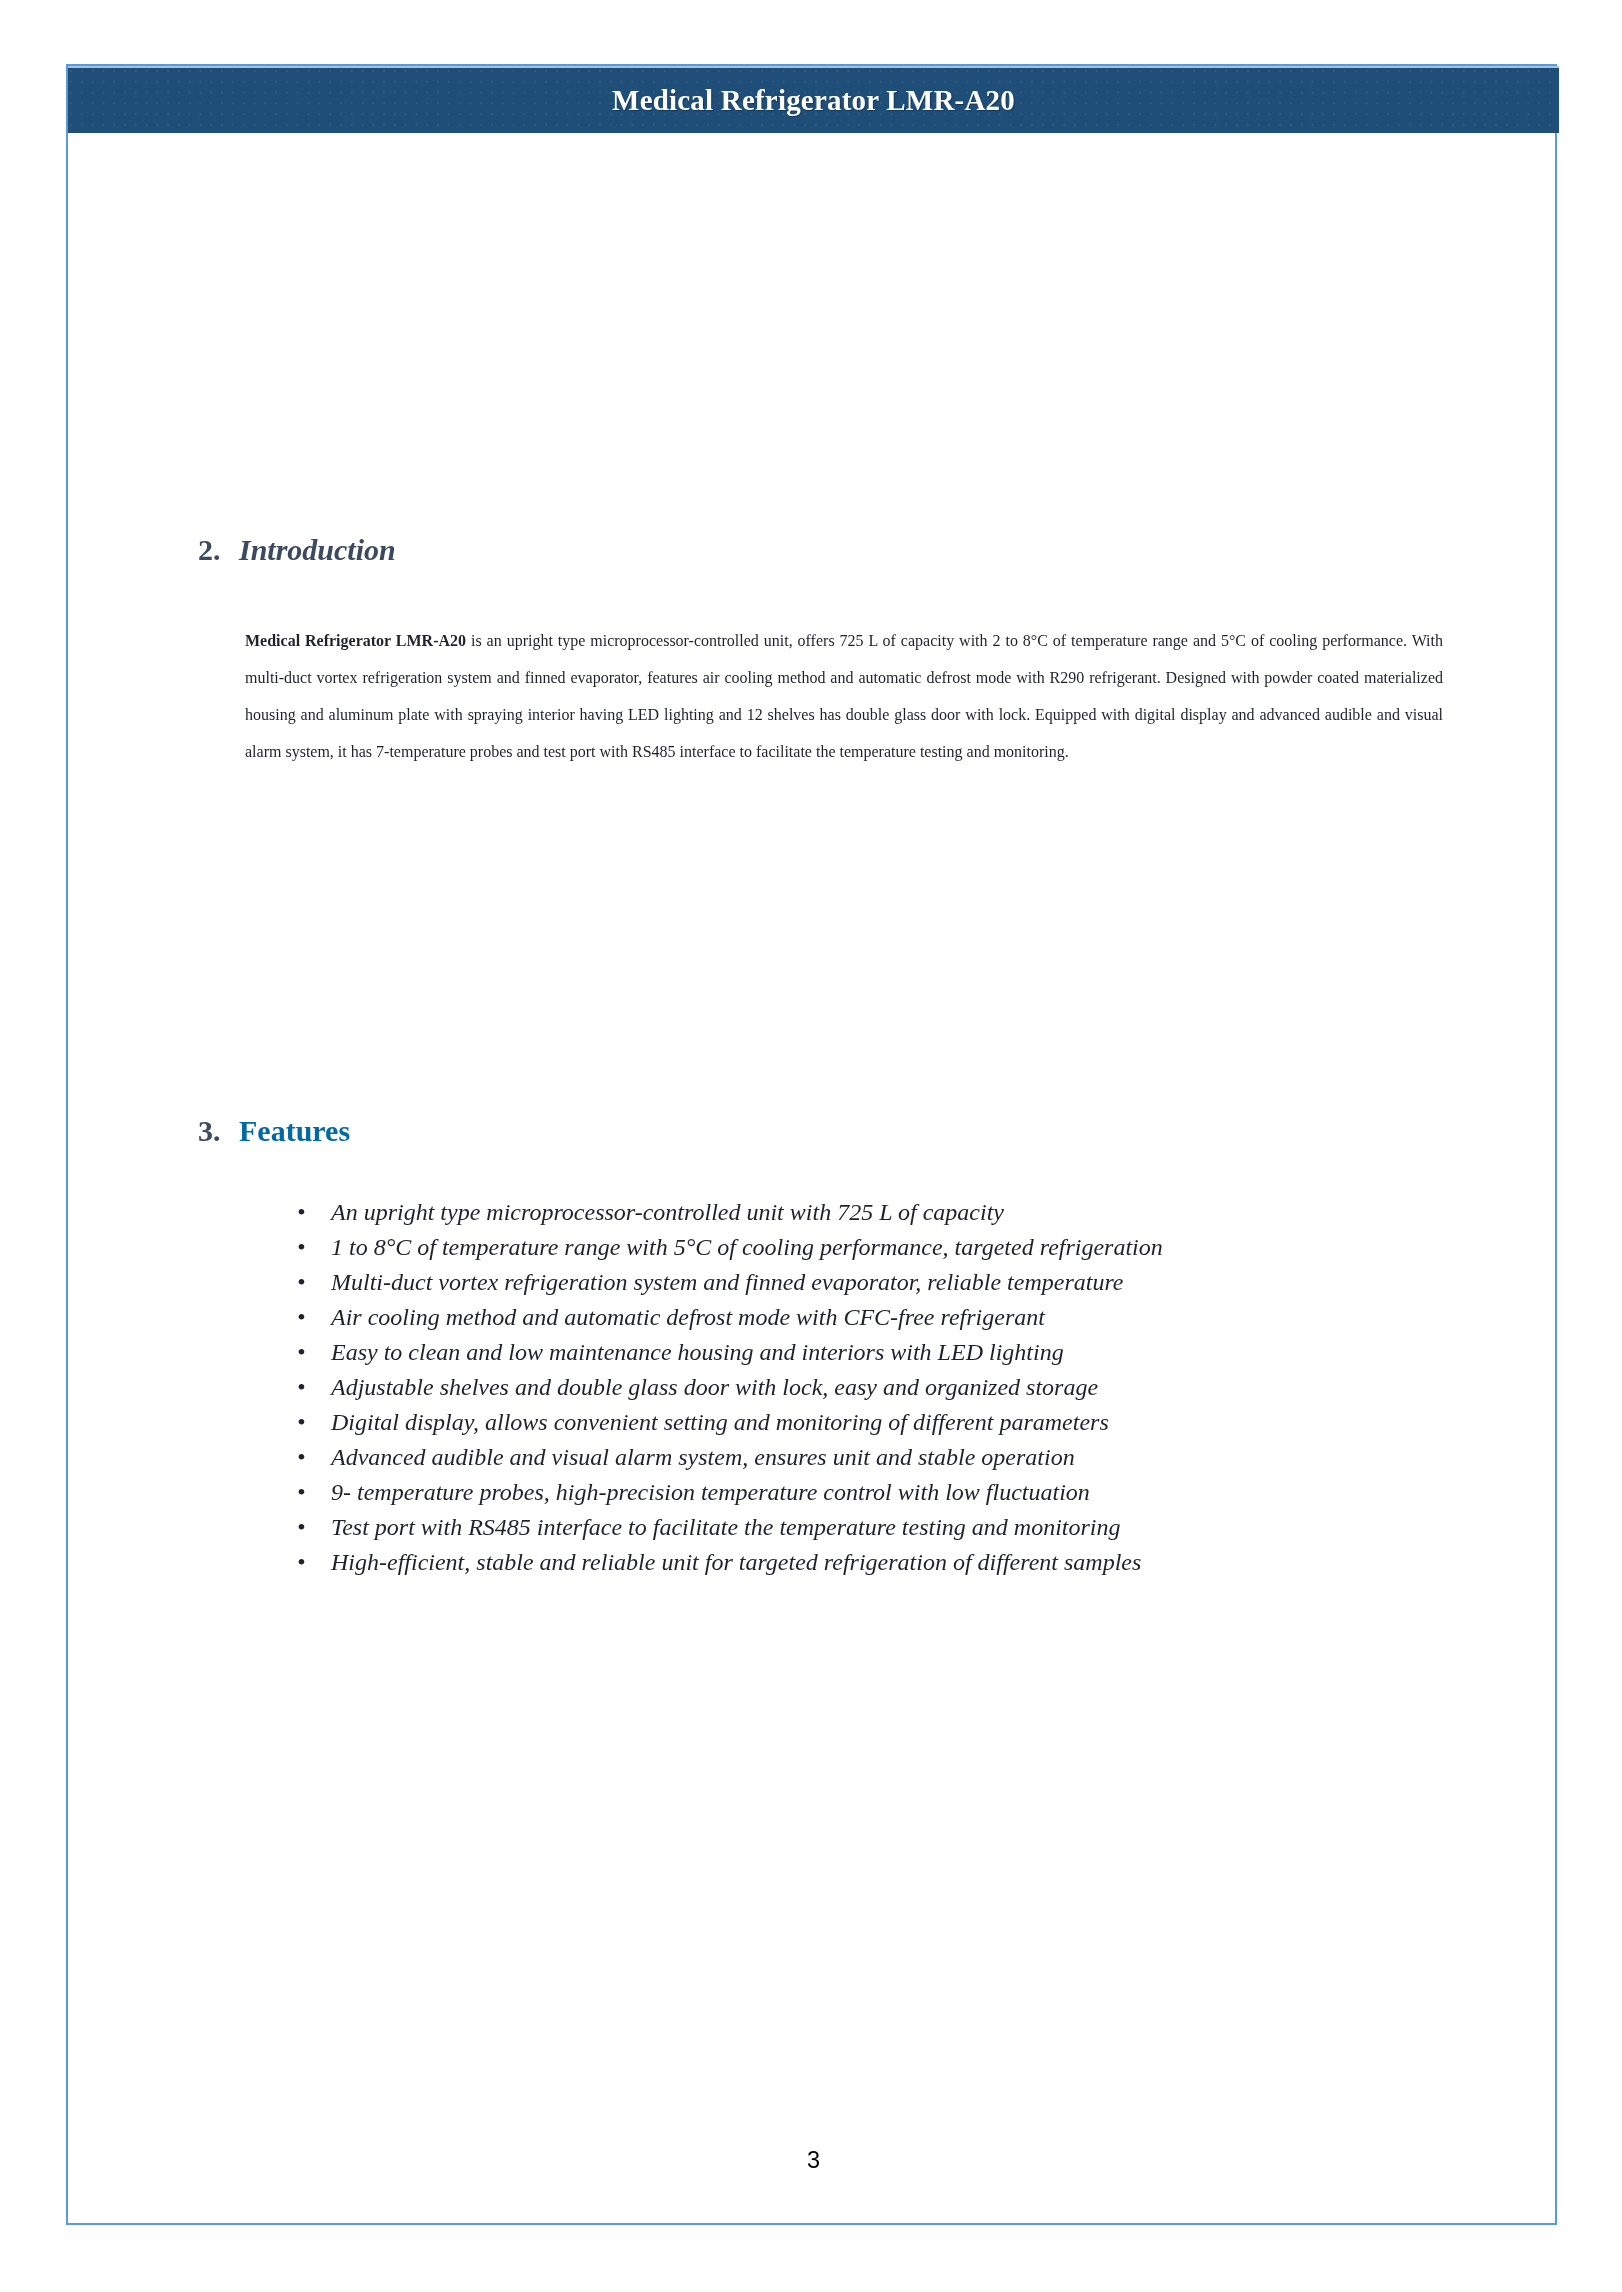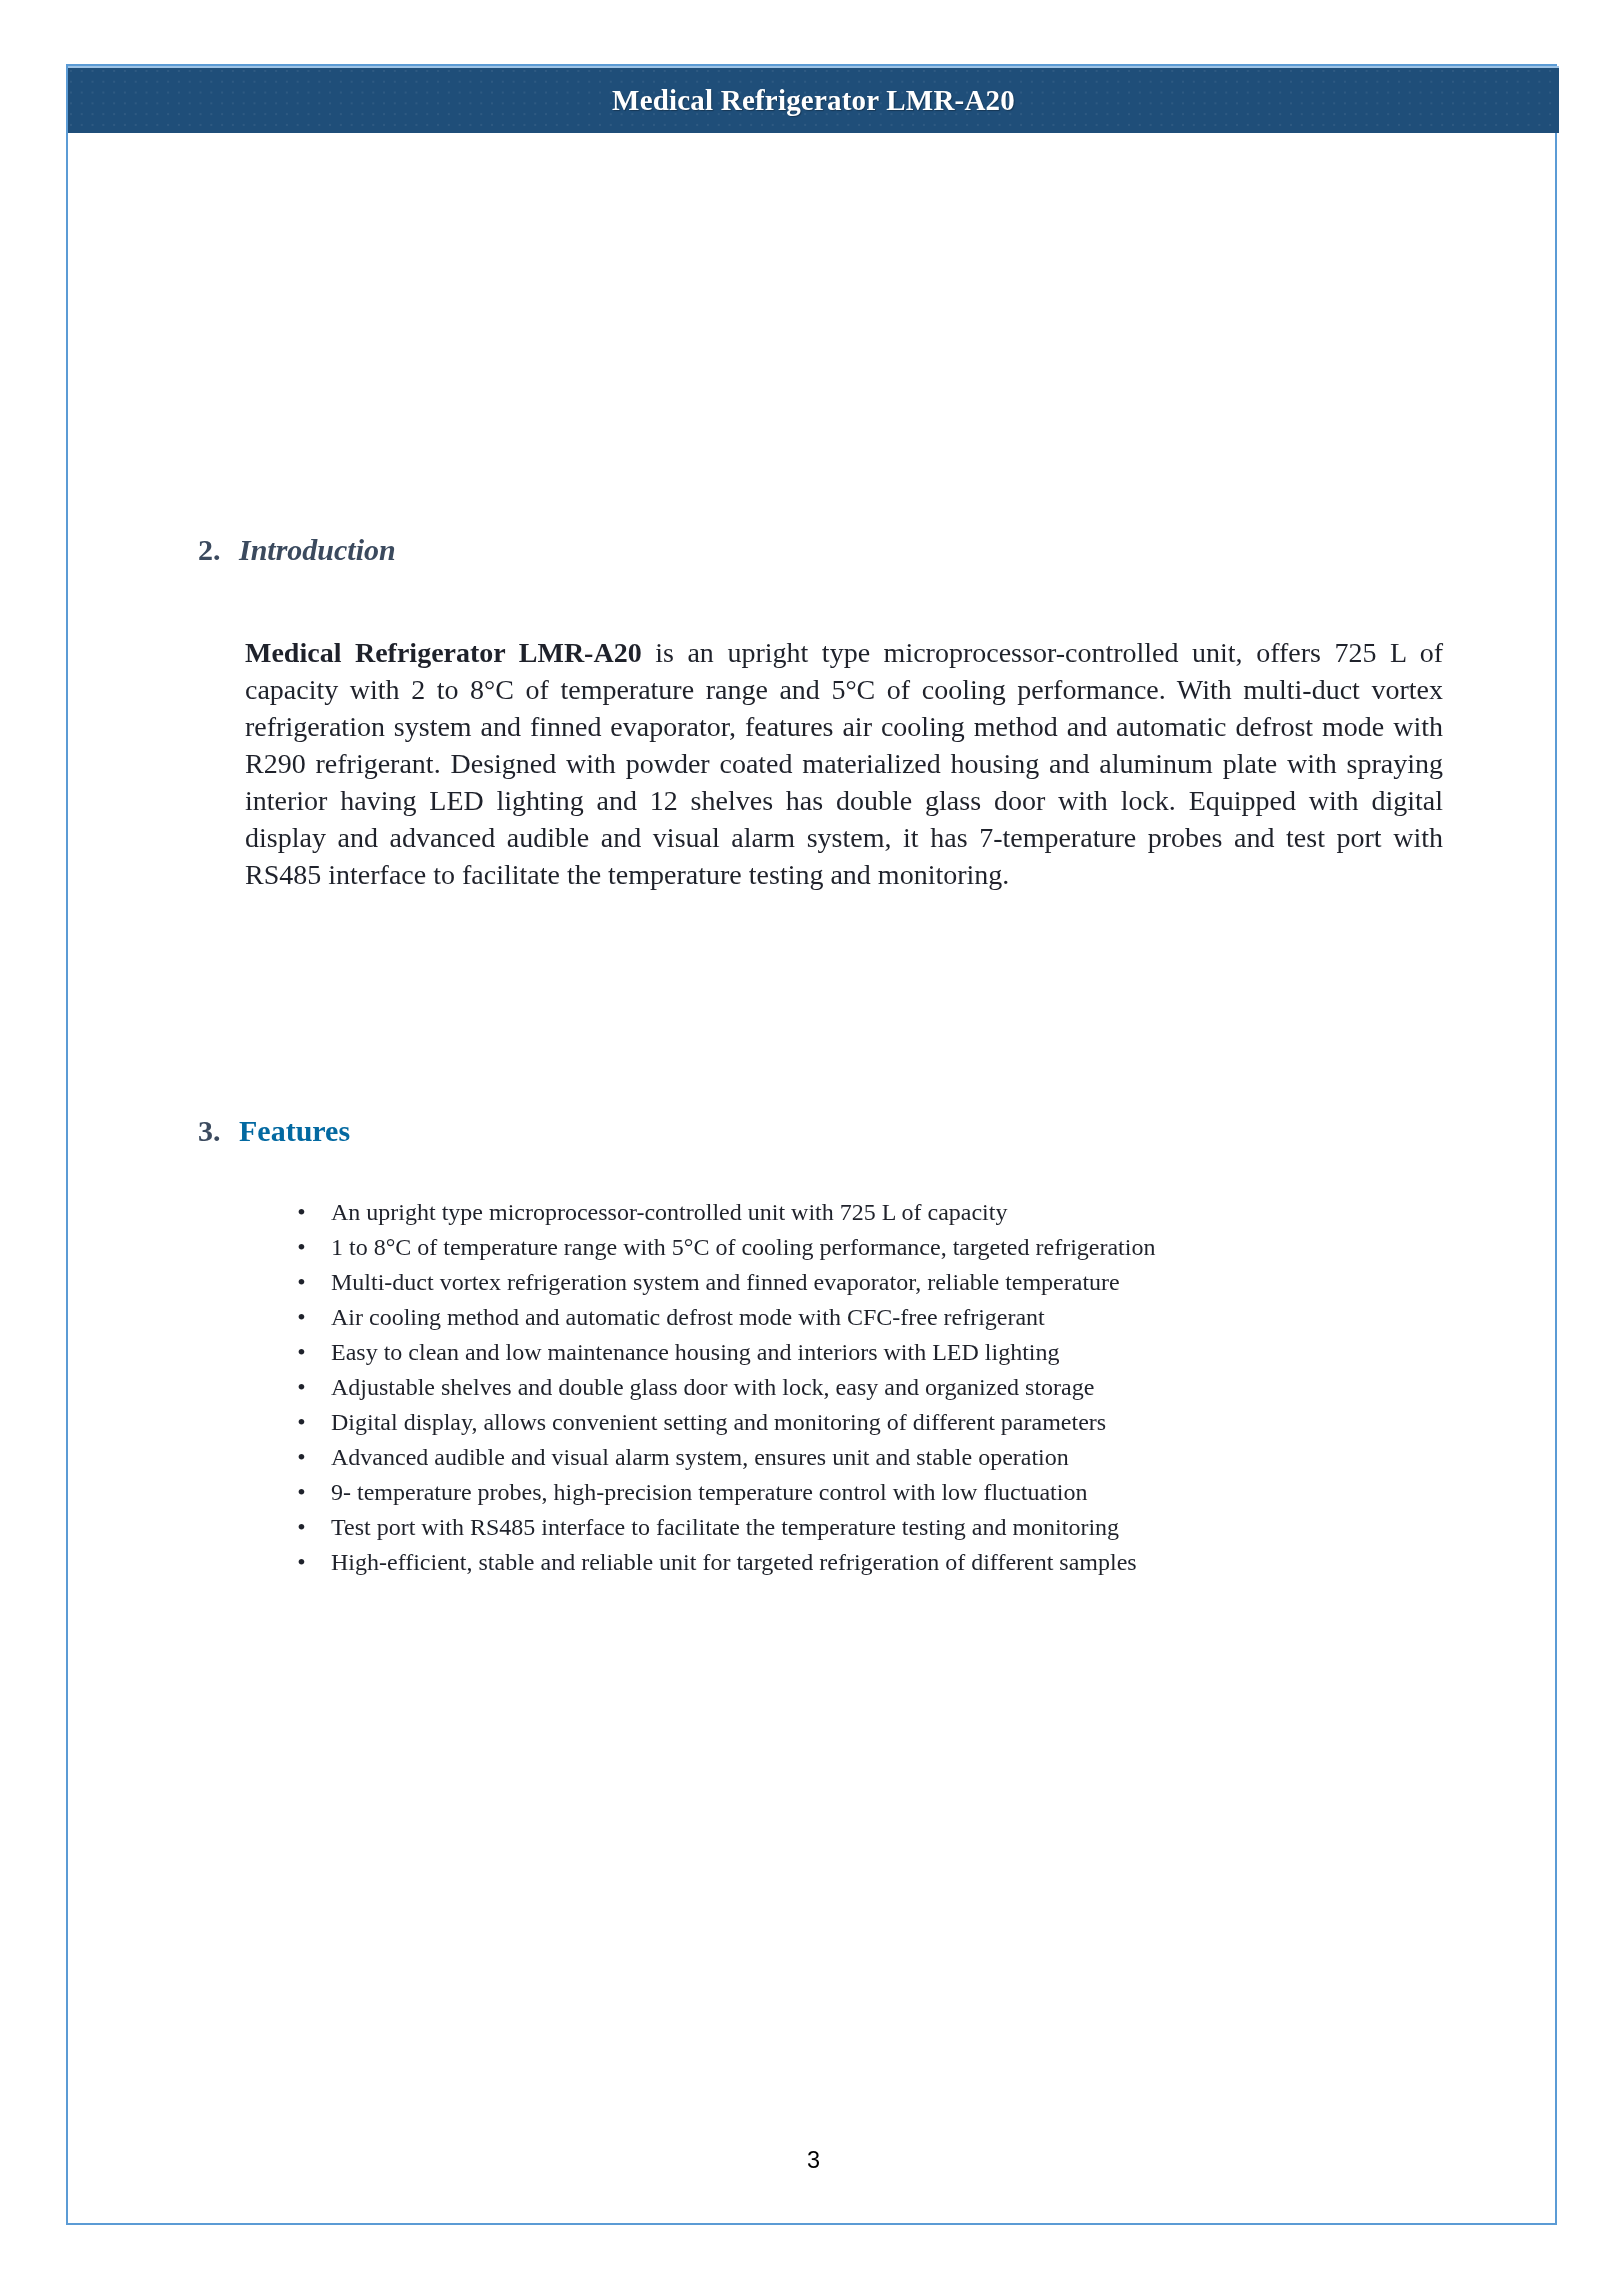--- a/index.html
+++ b/index.html
@@ -94,21 +94,21 @@
 
   
   .intro-paragraph {
     position: absolute;
     left: 177px;
     top: 473px;
     width: 1198px;
     text-align: justify;
     text-justify: inter-word;
     font-family: "Liberation Serif", "DejaVu Serif", serif;
-    font-size: 28px;
+    font-size: 16px;
     line-height: 37px;
     color: #1F222B;
     hyphens: none;
   }
   .intro-paragraph .lead {
     font-weight: bold;
   }
 
   
   .feature-list {
@@ -134,20 +134,21 @@
     left: 14.7px;
     top: 0;
     width: 13.7px;
     font-size: 24px;
     line-height: 35px;
     color: #1F222B;
     text-align: center;
   }
   .feature-text {
     display: block;
+    font-style: italic;
   }
 
   
   .page-number {
     position: absolute;
     left: 0;
     top: 2014px;
     width: 1491px;
     text-align: center;
     font-family: "Liberation Sans", "DejaVu Sans", sans-serif;

